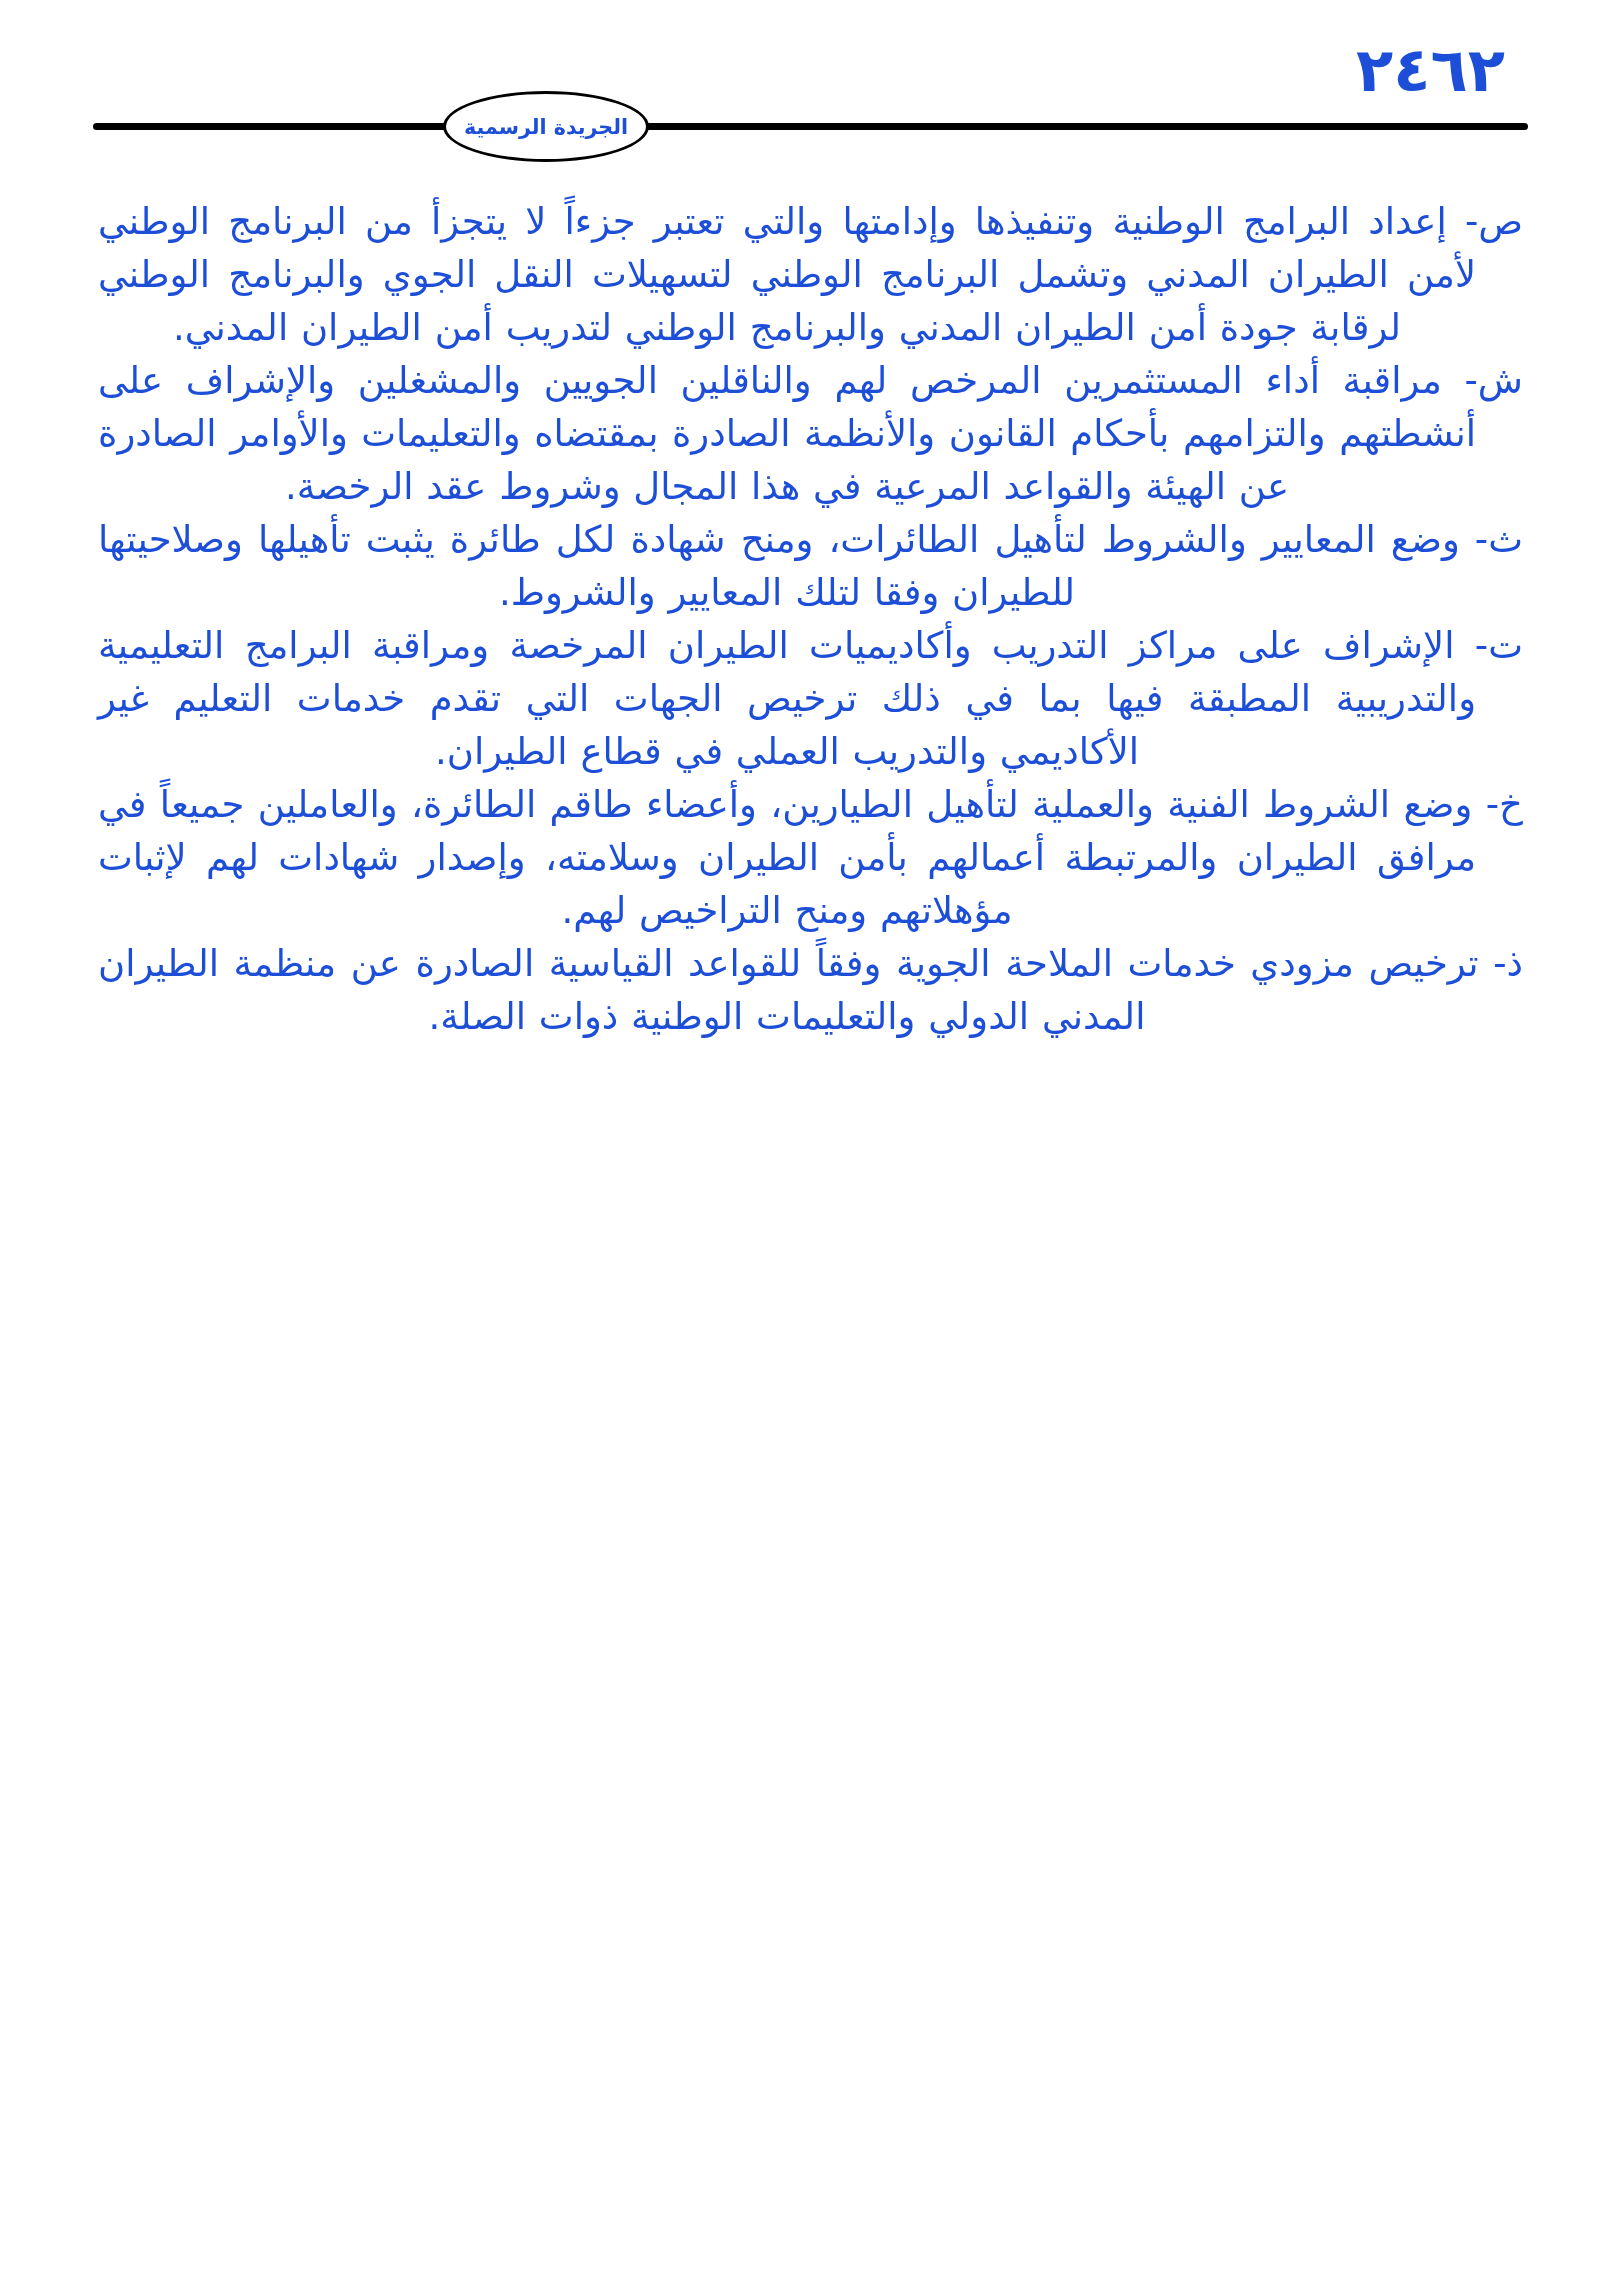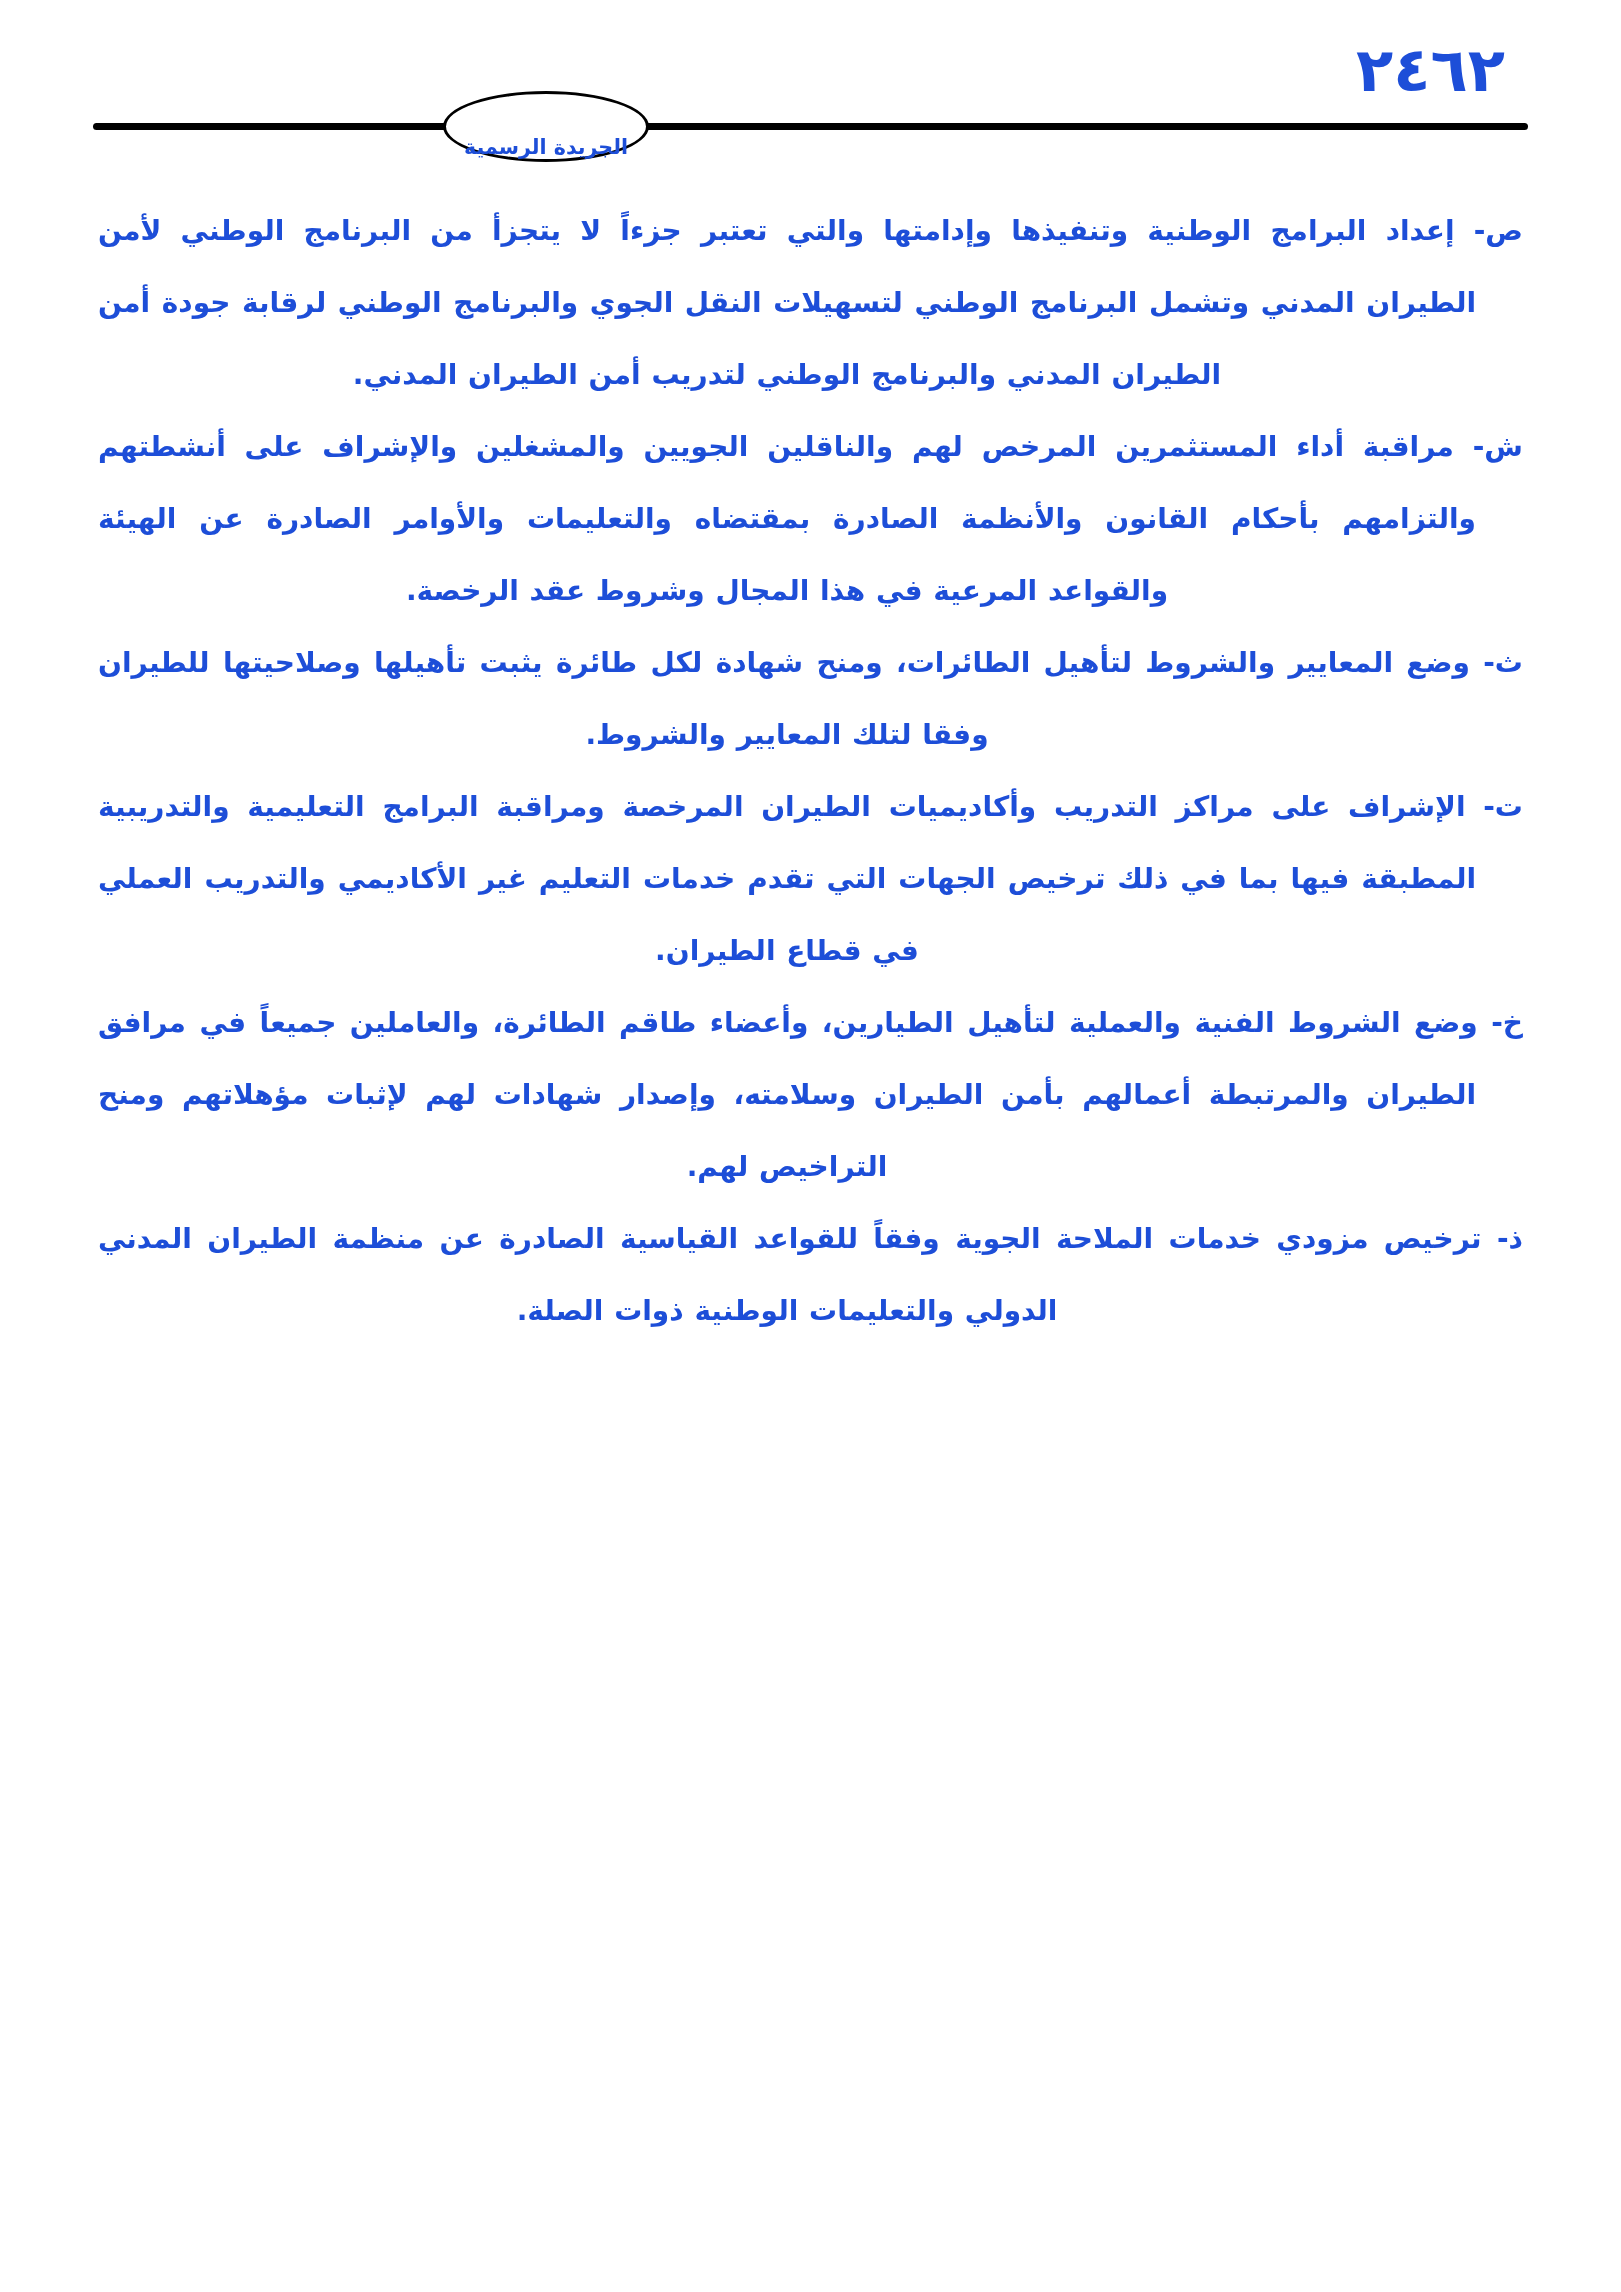--- a/index.html
+++ b/index.html
@@ -42,40 +42,40 @@
   .gazette-badge {
     position: absolute;
     top: 91px;
     left: 443px;
     width: 206px;
     height: 71px;
     background: #ffffff;
     border: 3.9px solid #000000;
     border-radius: 50%;
     display: flex;
-    align-items: flex-end;
+    align-items: center;
     justify-content: center;
     box-sizing: border-box;
   }
   .gazette-badge-label {
     direction: rtl;
     font-size: 20.6px;
     font-weight: 700;
     white-space: nowrap;
   }
   
   .content {
     direction: rtl;
     padding: 21.6px 98px 0 98px;
   }
   .item {
     margin: 0;
-    font-size: 28px;
-    font-weight: 700;
-    line-height: 72px;
+    font-size: 37px;
+    font-weight: 400;
+    line-height: 53px;
     text-align: justify;
     text-align-last: center;
     padding-right: 47px;
     text-indent: -47px;
     word-spacing: 1px;
   }
   .marker {
     white-space: nowrap;
   }
 </style>

